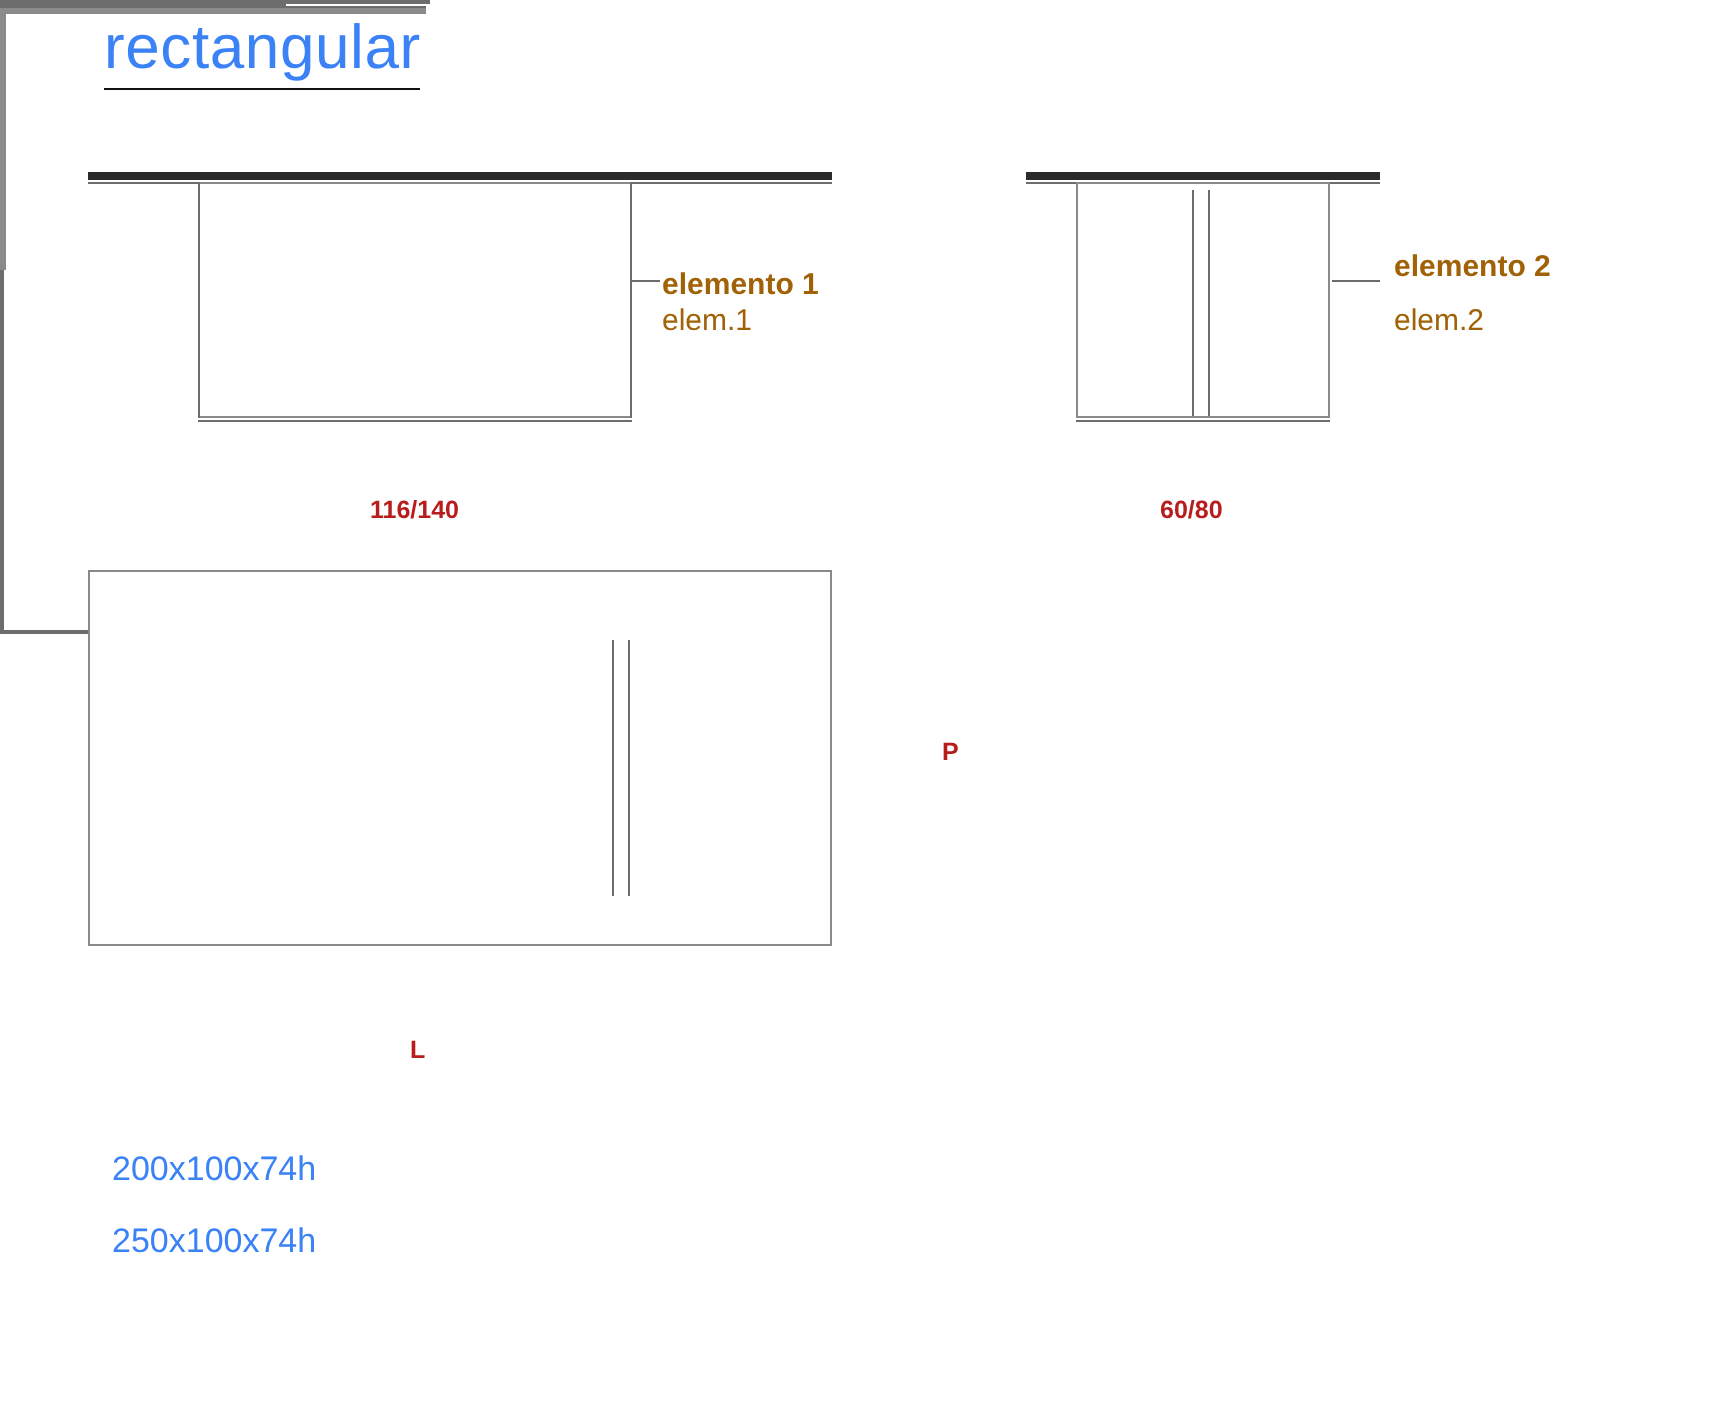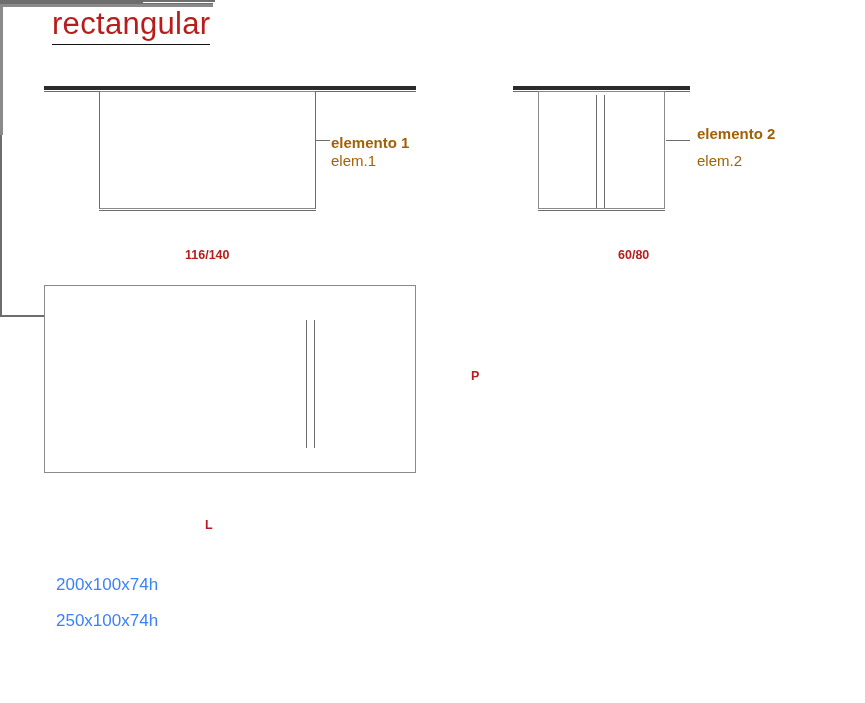--- a/index.html
+++ b/index.html
@@ -15,21 +15,21 @@
   }
 
   
   #page-title {
     position: absolute;
     left: 52px;
     top: 8px;
     font-size: 31px;
     font-weight: 400;
     letter-spacing: 0.3px;
-    color: #b91c1c;
+    color: #3b82f6;
     line-height: 1;
     padding-bottom: 5px;
     border-bottom: 1.6px solid #111;
   }
 
   
   .hline { position: absolute; background: #6d6d6d; height: 1px; }
   .vline { position: absolute; background: #6d6d6d; width: 1px; }
   .topbar { position: absolute; background: #2b2b2b; }
   .panel  { position: absolute; border: 1px solid #8a8a8a; background: #ffffff; }
@@ -67,21 +67,21 @@
   
   #elev2-top-slab { left: 513px; top: 86px; width: 177px; height: 4px; }
   #elev2-top-slab-line { left: 513px; top: 91px; width: 177px; }
   #elev2-base { left: 538px; top: 91px; width: 127px; height: 118px; }
   #elev2-mid-left  { left: 596px; top: 95px; height: 113px; }
   #elev2-mid-right { left: 604px; top: 95px; height: 113px; }
   #elev2-floor { left: 538px; top: 210px; width: 127px; }
 
   #elev2-leader   { left: 666px; top: 140px; width: 24px; }
   #elev2-dimline  { left: 530px; top: 234px; width: 143px; height: 1.5px; background: #6d6d6d; }
-  #elev2-dim-text { left: 580px; top: 248px; margin-left: 38px; }
+  #elev2-dim-text { left: 580px; top: 248px; }
 
   
   #plan-outline { left: 44px; top: 285px; width: 372px; height: 188px; }
   #plan-beam-h  { left: 103px; top: 380px; width: 213px; height: 3px; background: #8a8a8a; }
   #plan-beam-h2 { left: 103px; top: 378px; width: 213px; height: 1px; background: #6d6d6d; }
   #plan-beam-v  { left: 308px; top: 320px; width: 3px; height: 128px; background: #8a8a8a; }
   #plan-beam-v2 { left: 314px; top: 320px; width: 1px; height: 128px; }
   #plan-beam-v3 { left: 306px; top: 320px; width: 1px; height: 128px; }
 
   #plan-p-line   { left: 444px; top: 297px; height: 180px; width: 1.5px; background: #6d6d6d; }

